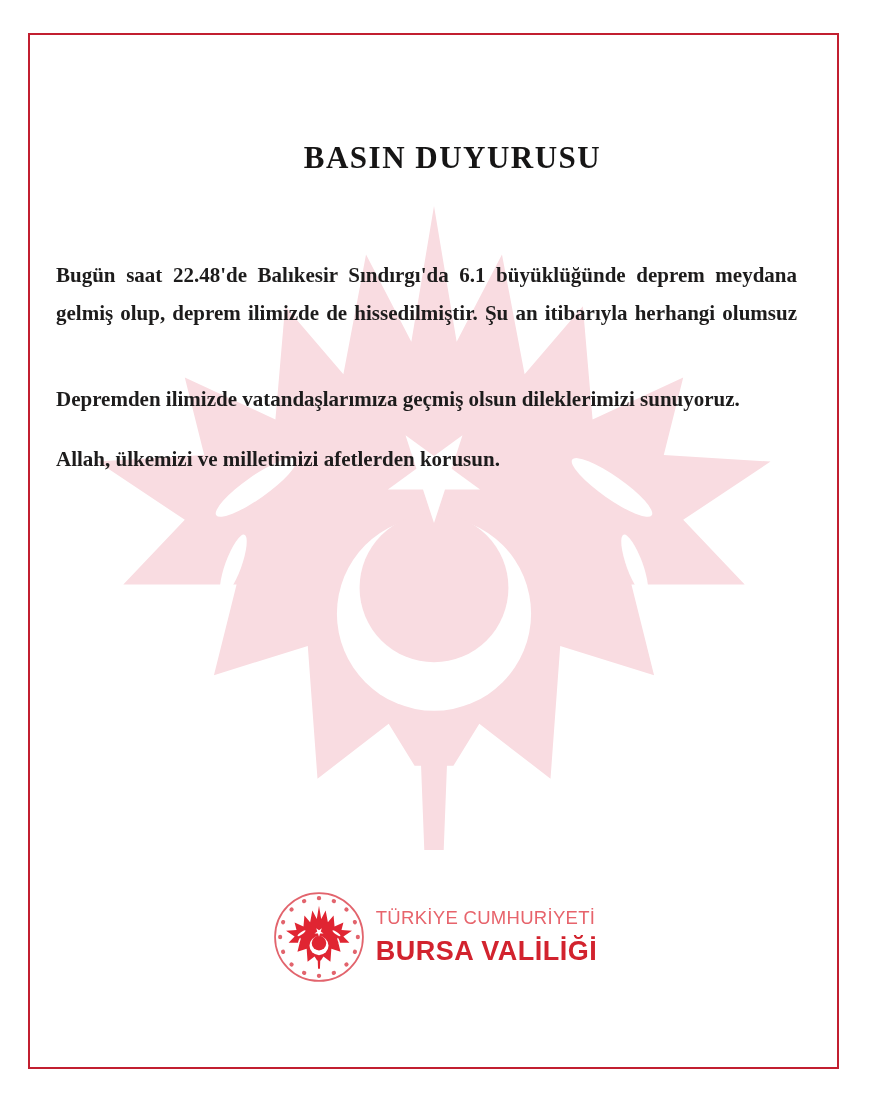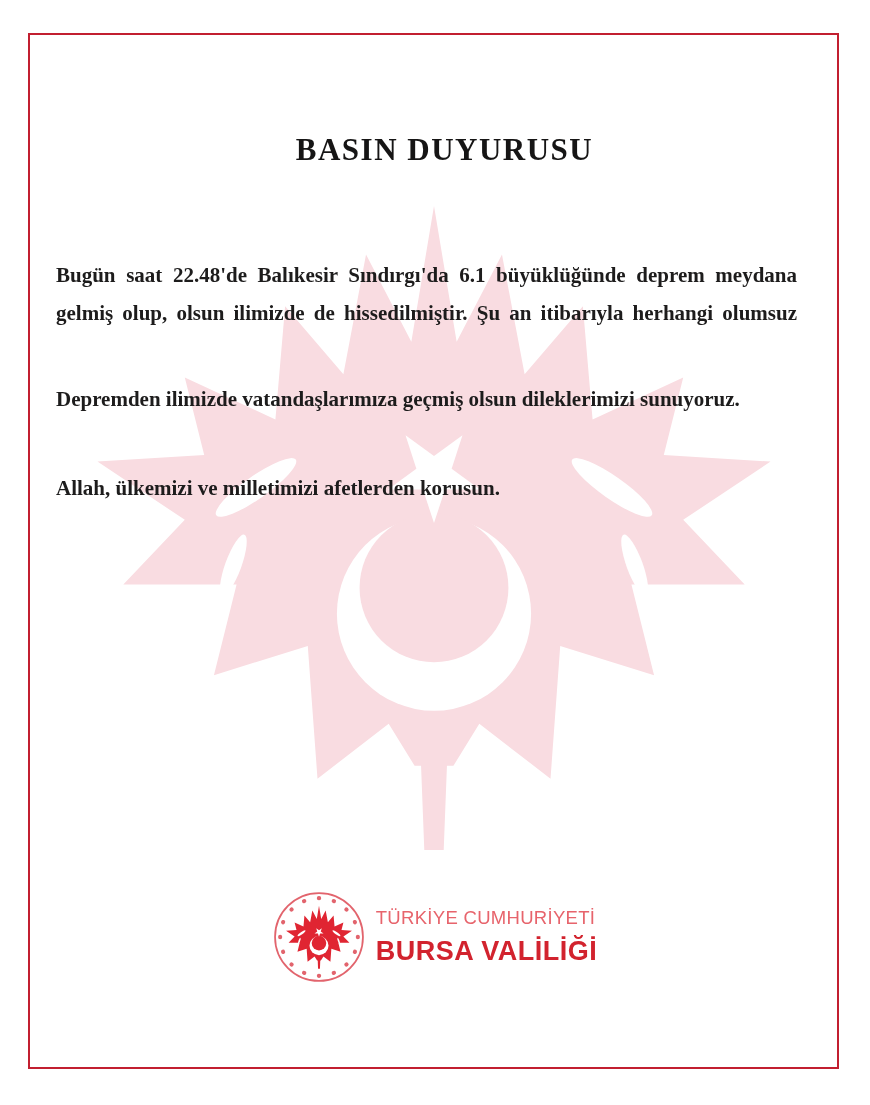--- a/index.html
+++ b/index.html
@@ -11,24 +11,24 @@
          border:2px solid #c21f30;background:transparent;}
 
   
   .watermark{position:absolute;left:78px;top:196px;width:712px;height:680px;z-index:0;}
   .watermark{--leaf:#f9dce1;--cut:#ffffff;}
   .emblem-svg{--leaf:#e02532;--cut:#ffffff;}
   .leaf-fill{fill:var(--leaf);}
   .cut-fill{fill:var(--cut);}
 
   
-  .title{position:absolute;left:66px;top:124px;width:741px;margin:8px;z-index:1;
+  .title{position:absolute;left:66px;top:124px;width:741px;margin:16px;z-index:1;
          text-align:center;font-size:31px;font-weight:700;letter-spacing:1.5px;color:#161515;}
   .para{position:absolute;left:56px;width:741px;z-index:1;}
-  .p1{top:256px;} .p2{top:380px;} .p3{top:440px;margin-top:29px;}
+  .p1{top:256px;} .p2{top:380px;} .p3{top:440px;}
   .line{font-size:21px;font-weight:700;line-height:38px;color:#1d1c1c;
         text-align:justify;text-justify:inter-word;}
   .line.just{text-align-last:justify;}
 
   
   .logo{position:absolute;left:0;top:891px;width:870px;z-index:1;
         display:flex;justify-content:center;align-items:center;gap:11px;
         font-family:"Liberation Sans",sans-serif;}
   .emblem-svg{width:92px;height:92px;flex:0 0 auto;}
   .logo-text{display:flex;flex-direction:column;line-height:1.15;}
@@ -67,21 +67,21 @@
   <svg class="watermark" viewBox="0 0 440 420">
     <use href="#gov-leaf"></use>
   </svg>
 
   <div class="frame"></div>
 
   <h1 class="title">BASIN DUYURUSU</h1>
 
   <div class="para p1">
     <div class="line just">Bugün saat 22.48'de Balıkesir Sındırgı'da 6.1 büyüklüğünde deprem meydana</div>
-    <div class="line just">gelmiş olup, olsun ilimizde de hissedilmiştir. Şu an itibarıyla herhangi olumsuz</div>
+    <div class="line just">gelmiş olup, deprem ilimizde de hissedilmiştir. Şu an itibarıyla herhangi olumsuz</div>
   </div>
 
   <div class="para p2">
     <div class="line">Depremden ilimizde vatandaşlarımıza geçmiş olsun dileklerimizi sunuyoruz.</div>
   </div>
 
   <div class="para p3">
     <div class="line">Allah, ülkemizi ve milletimizi afetlerden korusun.</div>
   </div>
 

